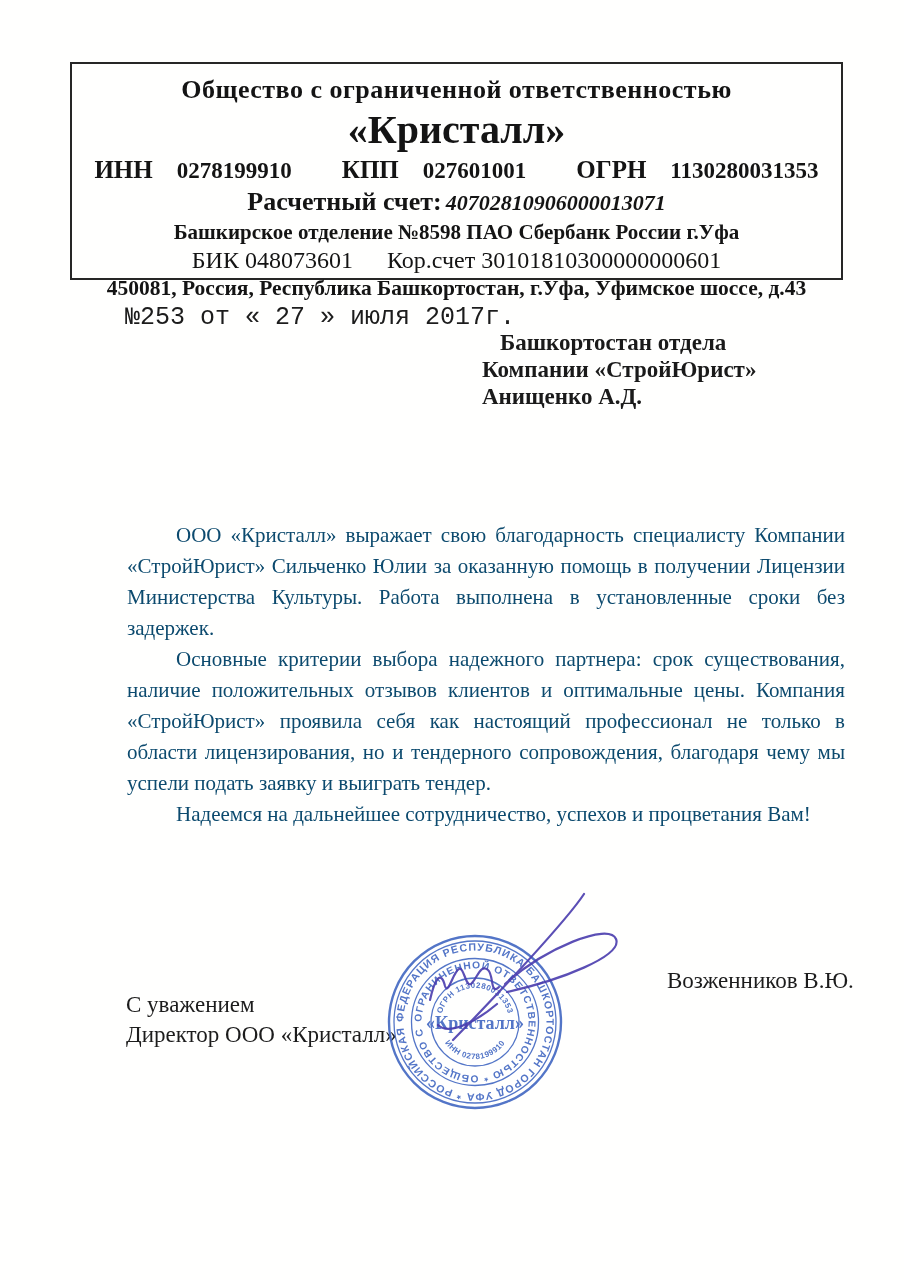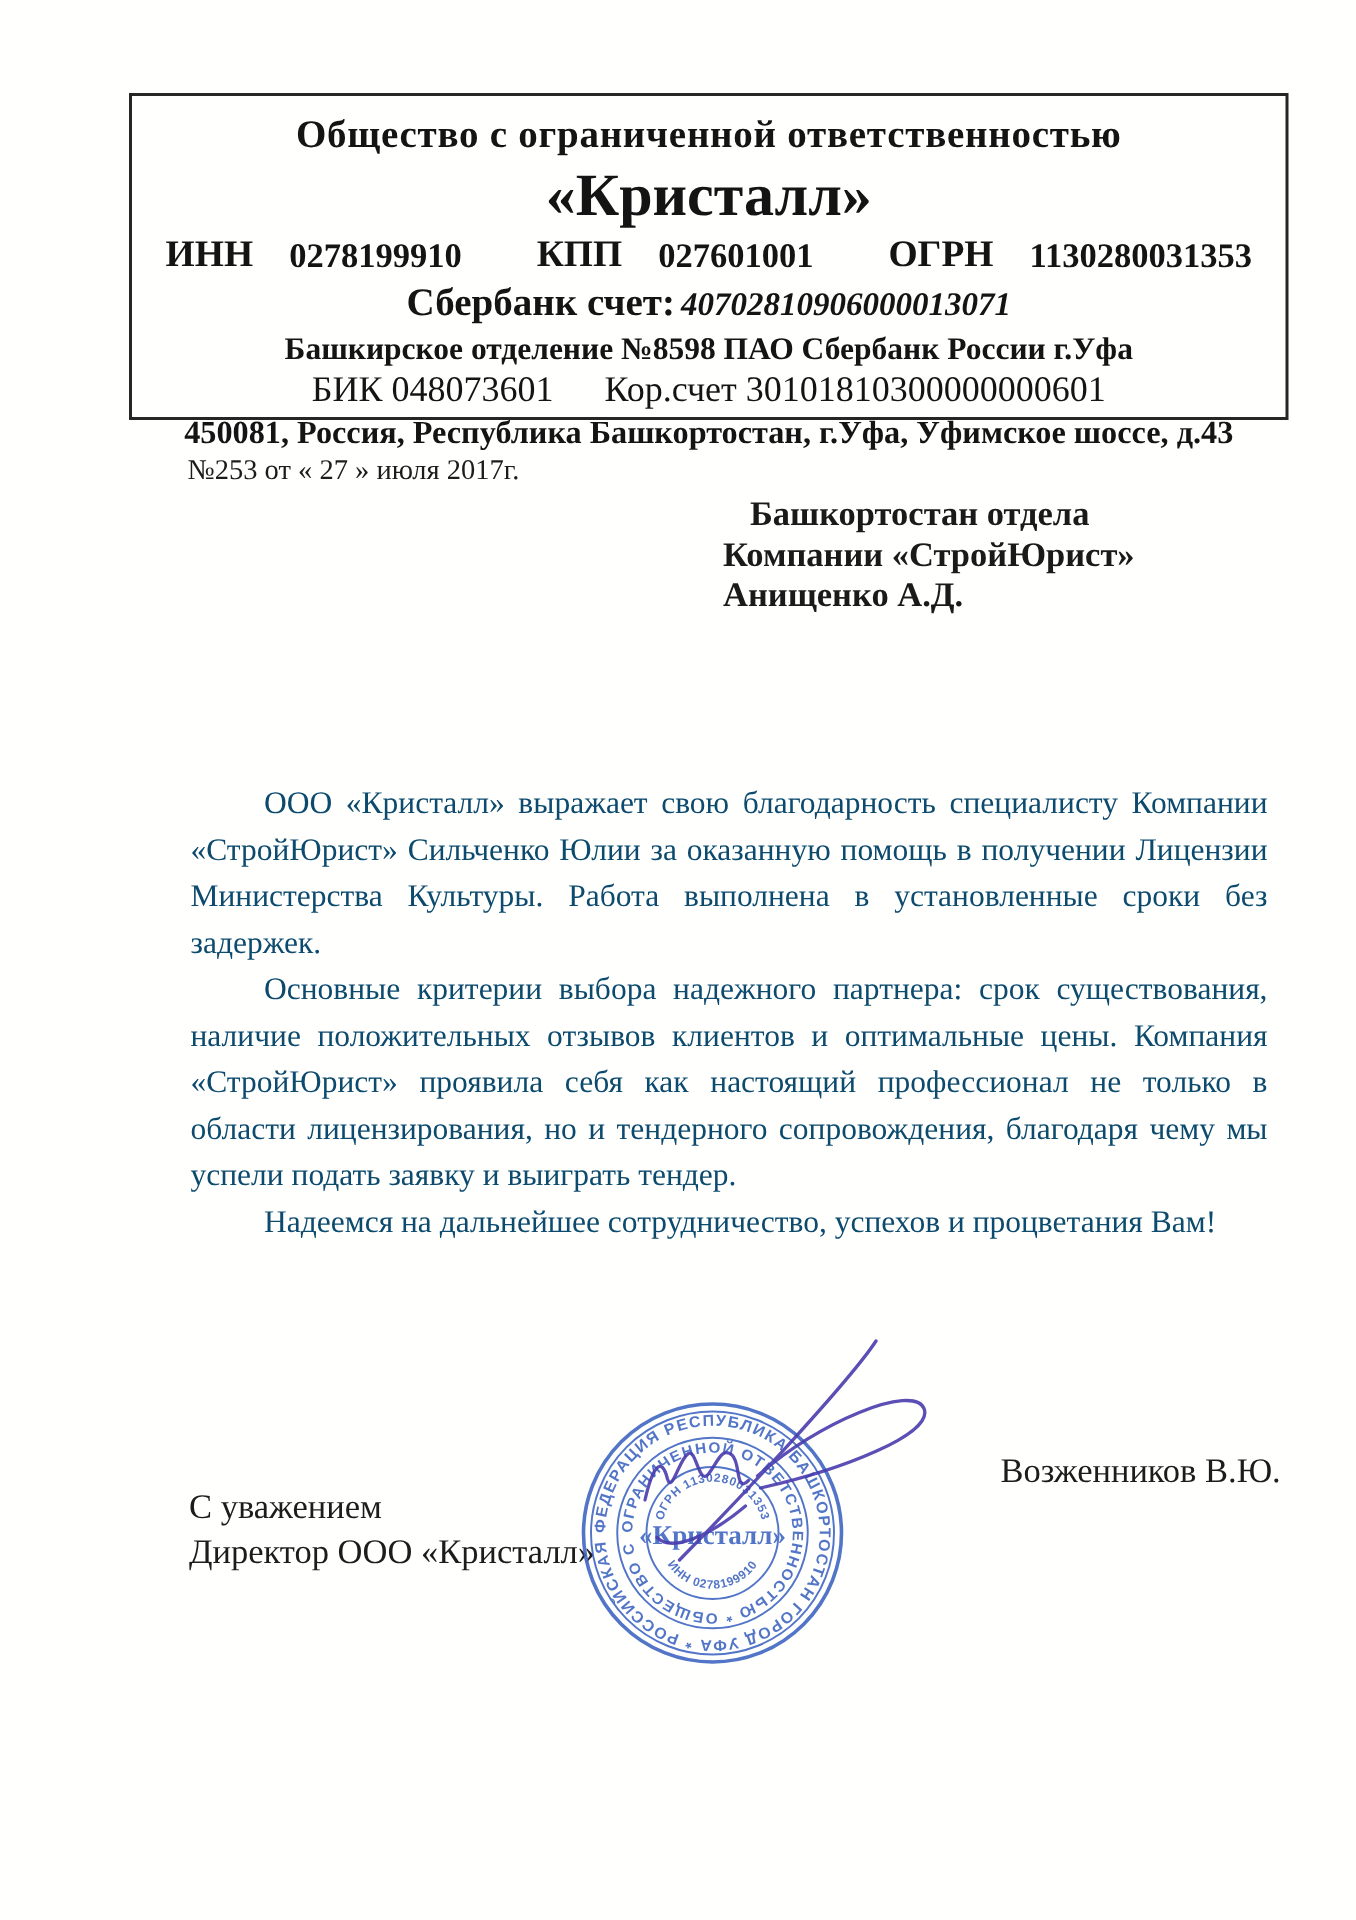--- a/index.html
+++ b/index.html
@@ -3,37 +3,37 @@
 <meta charset="utf-8">
 <style>
   html,body{margin:0;padding:0;background:#ffffff;}
   .page{
     position:relative;width:904px;height:1280px;background:#fffffe;
     font-family:"Liberation Serif","DejaVu Serif",serif;color:#1c1c1c;
     overflow:hidden;
   }
   
   .hdr-box{
-    position:absolute;left:86px;top:62px;width:769px;height:214px;
+    position:absolute;left:70px;top:62px;width:769px;height:214px;
     border:2px solid #262626;text-align:center;color:#141414;
   }
   .hdr-orgtype{margin-top:11px;font-size:26px;font-weight:bold;letter-spacing:.5px;}
   .hdr-orgname{margin-top:1px;font-size:40px;font-weight:bold;}
   .hdr-codes{margin-top:3px;display:flex;justify-content:center;gap:50px;font-weight:bold;}
   .hdr-codes .lbl{font-size:25px;}
   .hdr-codes .val{font-size:23px;}
   .code-pair{display:flex;align-items:flex-end;gap:24px;}
   .hdr-account{margin-top:3px;font-weight:bold;}
   .hdr-account .lbl{font-size:26px;}
   .hdr-account .val{font-size:22px;font-style:italic;}
   .hdr-bank{margin-top:3px;font-size:21px;font-weight:bold;}
   .hdr-bik{margin-top:2px;font-size:24px;font-weight:normal;display:flex;justify-content:center;gap:34px;}
   .hdr-addr{margin-top:2px;font-size:21.5px;font-weight:bold;}
   
-  .ref-line{position:absolute;left:125px;top:303px;font-size:19px;}
+  .ref-line{position:absolute;left:125px;top:303px;font-size:25px;font-family:Liberation Mono, monospace;}
   .addressee{position:absolute;left:482px;top:329px;width:370px;font-size:23px;font-weight:bold;line-height:27px;color:#1a1a1a;}
   .addressee .l1{text-indent:18px;}
   
   .doc-title{position:absolute;left:127px;top:488px;width:718px;text-align:center;font-size:22px;letter-spacing:1px;}
   .doc-body{position:absolute;left:127px;top:520px;width:718px;font-size:21px;line-height:31px;text-align:justify;color:#0c4a6e;}
   .doc-body p{margin:0;text-indent:49px;}
   
   .closing{position:absolute;left:126px;top:946px;font-size:23px;line-height:30px;margin-top:44px;}
   .signer-name{position:absolute;left:667px;top:968px;font-size:23px;}
   
@@ -57,21 +57,21 @@
       <span class="code-pair">
         <span class="lbl">КПП</span>
         <span class="val">027601001</span>
       </span>
       <span class="code-pair">
         <span class="lbl">ОГРН</span>
         <span class="val">1130280031353</span>
       </span>
     </div>
     <div class="hdr-account">
-      <span class="lbl">Сбербанк счет:</span>
+      <span class="lbl">Расчетный счет:</span>
       <span class="val">40702810906000013071</span>
     </div>
     <div class="hdr-bank">Башкирское отделение №8598 ПАО Сбербанк России  г.Уфа</div>
     <div class="hdr-bik">
       <span>БИК 048073601</span>
       <span>Кор.счет 30101810300000000601</span>
     </div>
     <div class="hdr-addr">450081, Россия, Республика Башкортостан, г.Уфа, Уфимское шоссе, д.43</div>
   </div>
 

